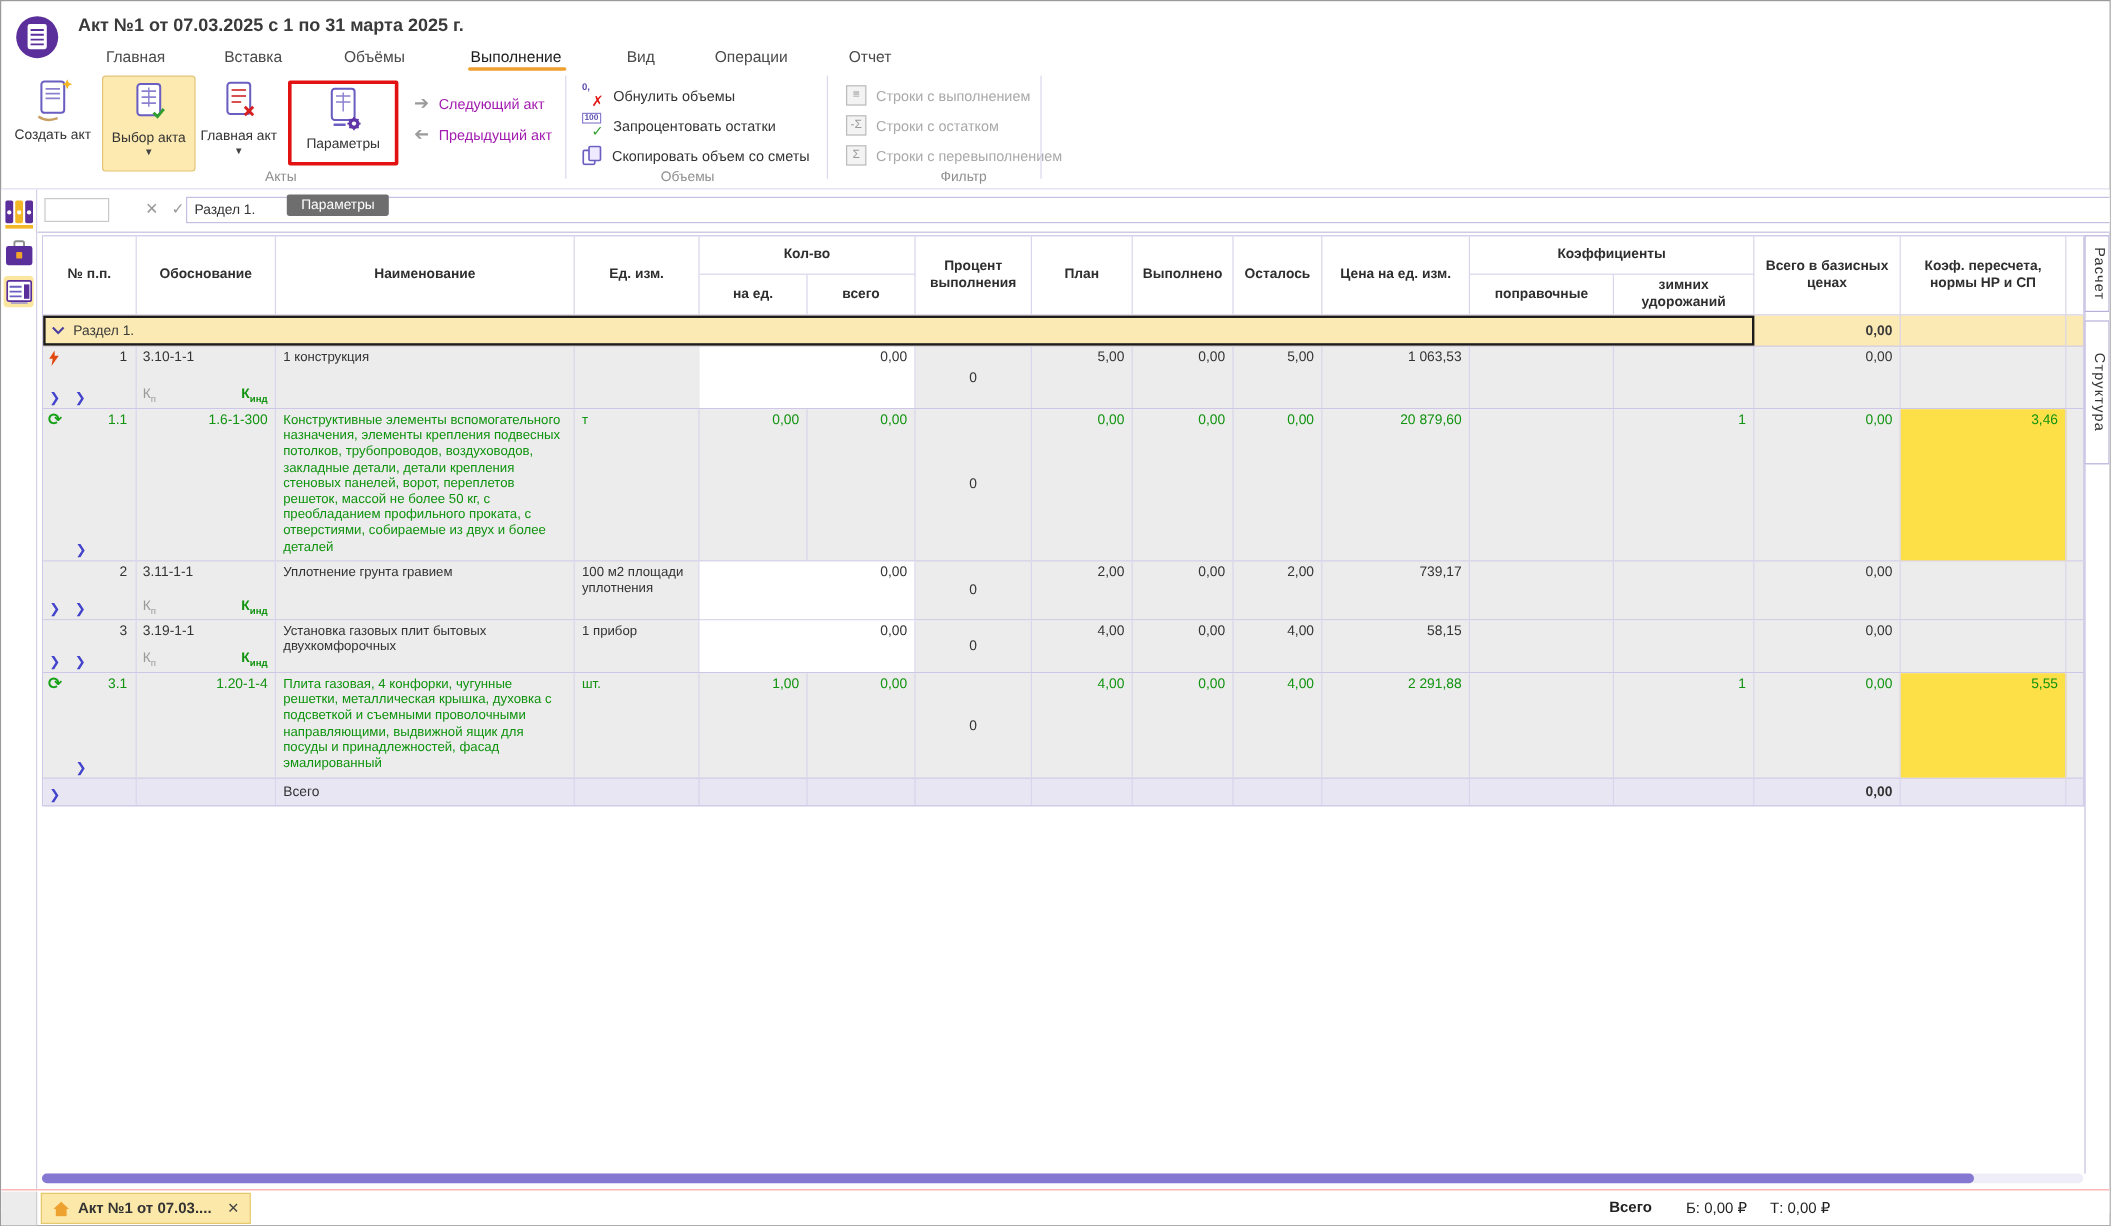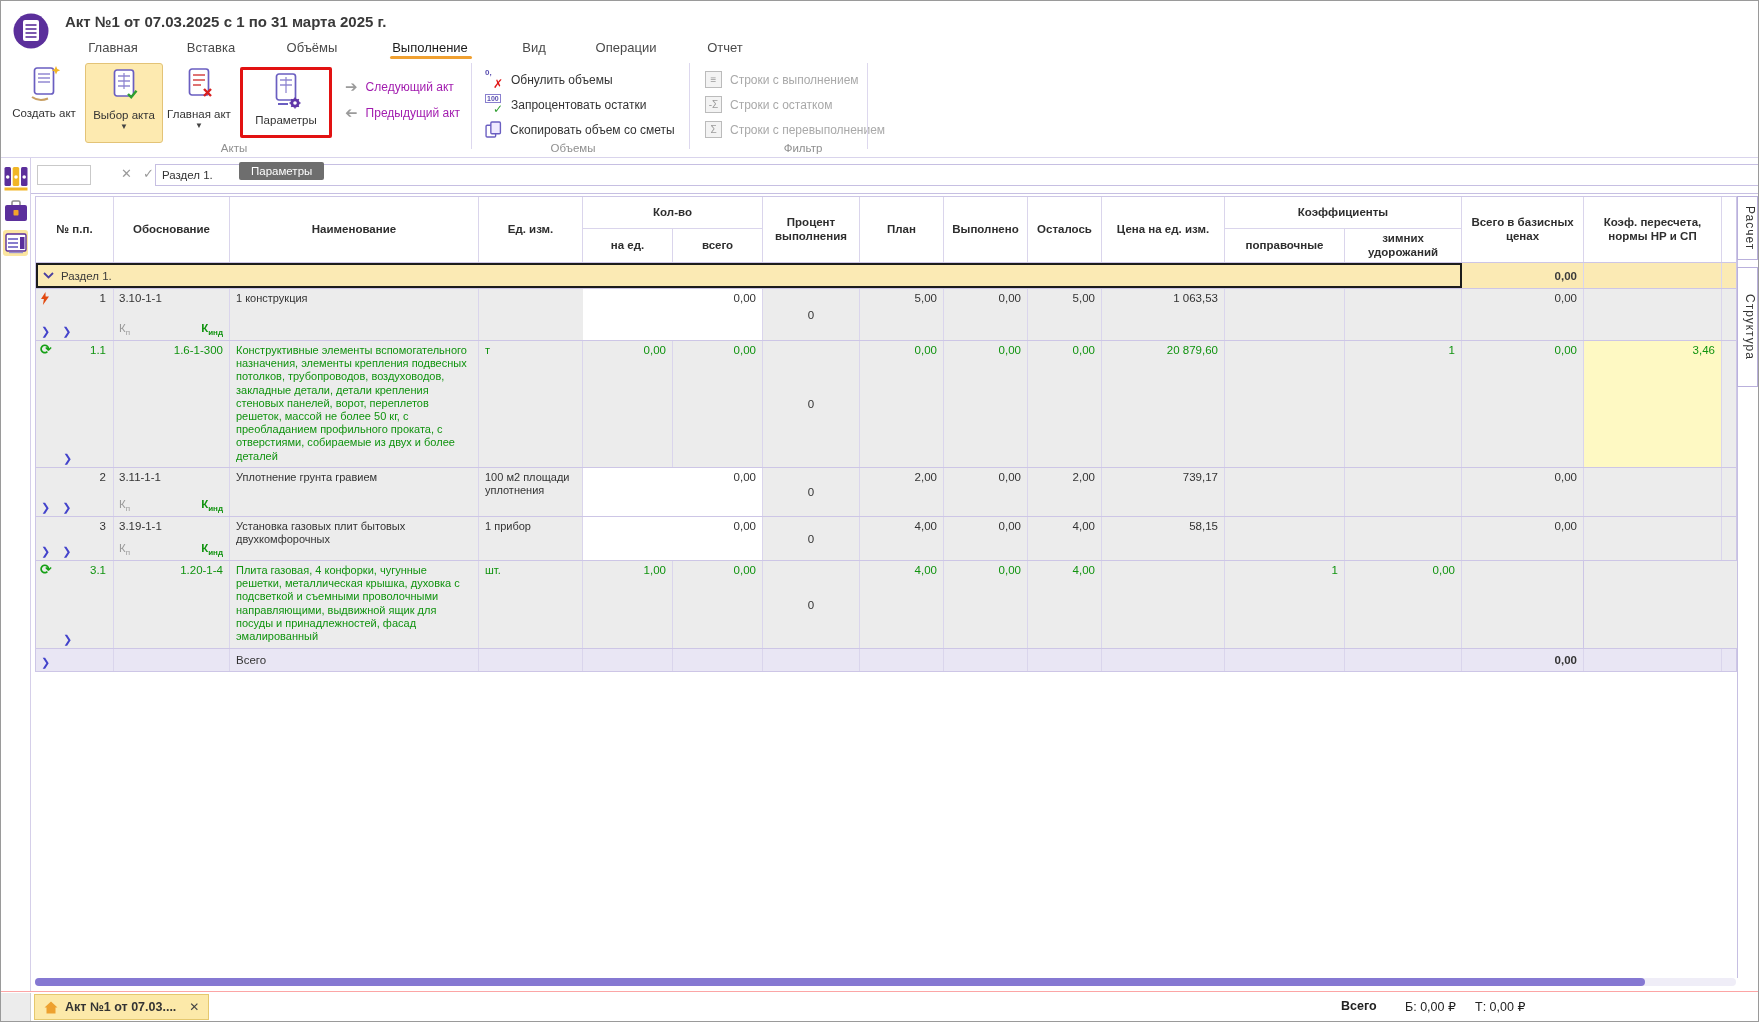--- a/index.html
+++ b/index.html
@@ -51,21 +51,21 @@
          font-weight:bold;font-size:11.5px;color:#2e2e2e;text-align:center;grid-template-rows:32px 33px}
   .th{border-right:1px solid #dad5ec;display:flex;align-items:center;justify-content:center;padding:1px 4px;line-height:1.2}
   .s2{grid-row:1/3}
   .gtop{border-bottom:1px solid #dad5ec}
   .trow{border-bottom:1px solid #cdc6e6;background:#ececec;position:relative;box-sizing:border-box}
   .trow.section{background:#fbeab4;color:#3a3a3a}
   .trow.total{background:#e9e6f4}
   .trow.resource{color:#10930f}
   .c{position:relative;border-right:1px solid #dad5ec;font-size:11.5px;overflow:hidden;color:inherit}
   .c.qty{background:#fff}
-  .c.pink{background:#fef9c3}
+  .c.pink{background:#fde047}
   .c.fill{border-right:1px solid #cdc6e6}
   .v{position:absolute;top:3px;right:6px;white-space:nowrap}
   .v.mid{top:50%;transform:translateY(-50%)}
   .vc{position:absolute;top:50%;left:50%;transform:translate(-50%,-50%);color:#333}
   .bold{font-weight:bold}
   .rnum{position:absolute;top:3px;right:7px}
   .code{position:absolute;top:3px;left:5px;white-space:nowrap}
   .resource .code{left:auto;right:6px}
   .flagI{position:absolute;top:3px;left:4px}
   .loop{position:absolute;top:0px;left:4px;font-size:14px;font-weight:bold;color:#16a016}
@@ -513,26 +513,32 @@
           </div>
           <div class="c">
             <span class="v">4,00</span>
           </div>
           <div class="c">
             <span class="v">0,00</span>
           </div>
           <div class="c">
             <span class="v">4,00</span>
           </div>
+          <div class="c">
+            <span class="v">2 291,88</span>
+          </div>
           <div class="c"></div>
           <div class="c">
             <span class="v">1</span>
           </div>
           <div class="c">
             <span class="v">0,00</span>
+          </div>
+          <div class="c pink">
+            <span class="v">5,55</span>
           </div>
           <div class="c fill"></div>
         </div>
         <div class="trow grid total" style="height: 23px;">
           <div class="c">
             <span class="chevs">
               <span class="chv">❯</span>
             </span>
           </div>
           <div class="c"></div>

